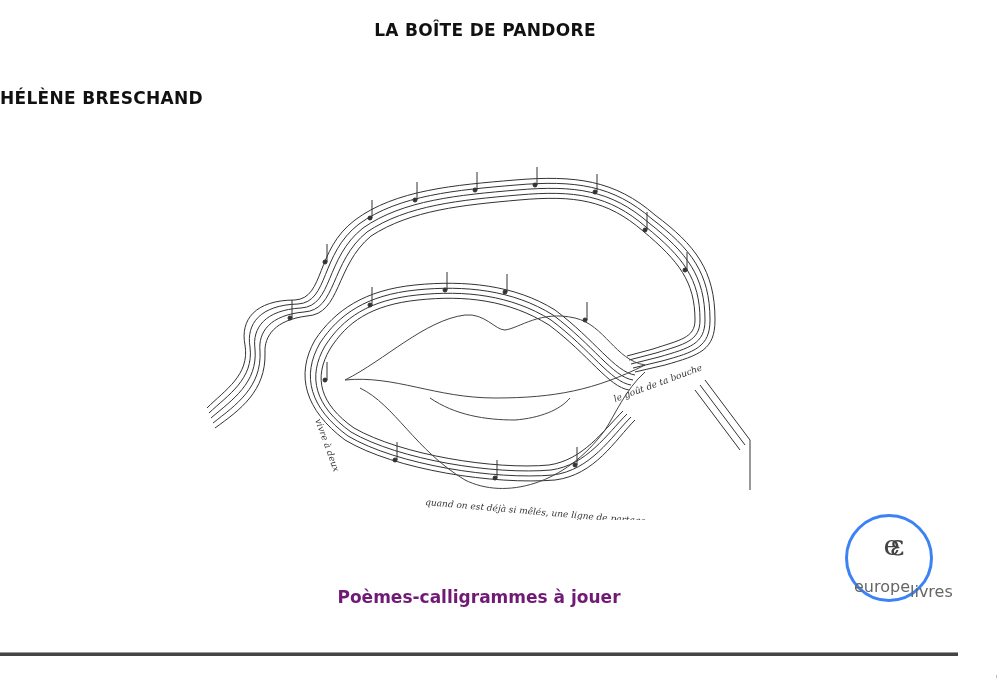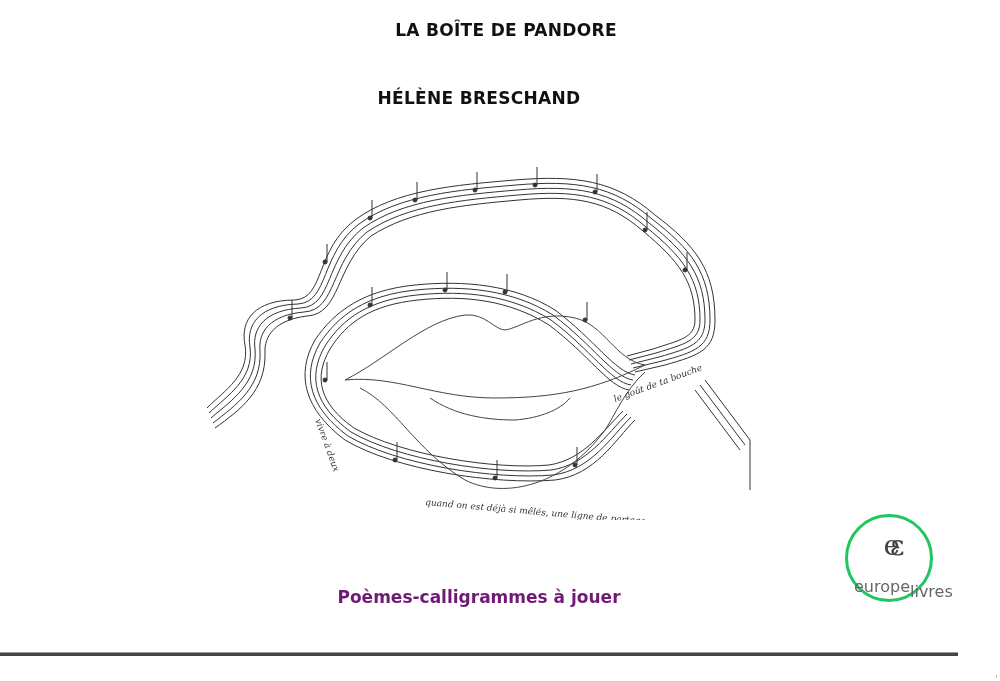--- a/index.html
+++ b/index.html
@@ -1,29 +1,29 @@
 <!DOCTYPE html>
 <html><head>
 <meta charset="utf-8">
 <style>
   html, body { margin: 0; padding: 0; background: #ffffff; }
   body { width: 1000px; height: 681px; position: relative; overflow: hidden;
          font-family: "DejaVu Sans", sans-serif; color: #111; }
   .title { position: absolute; left: 0; width: 970px; top: 20px; text-align: center;
            font-family: "DejaVu Sans", sans-serif; font-weight: bold; font-size: 17px;
-           letter-spacing: 0.3px; color: #111; margin-left: 21px; }
-  .author { position: absolute; left: 0; width: 958px; top: 88px; text-align: center;
+           letter-spacing: 0.3px; color: #111; }
+  .author { position: absolute; left: 0; width: 958px; top: 88px; text-align: left;
             font-family: "DejaVu Sans", sans-serif; font-weight: bold; font-size: 17px;
             letter-spacing: 0.3px; color: #111; }
   .subtitle { position: absolute; left: 0; width: 958px; top: 587px; text-align: center;
               font-family: "DejaVu Sans", sans-serif; font-weight: bold; font-size: 17px;
               color: #701a75; }
   .illustration { position: absolute; left: 195px; top: 140px; width: 570px; height: 380px; }
   .logo { position: absolute; left: 845px; top: 514px; width: 88px; height: 88px;
-          border: 3px solid #22c55e; border-radius: 50%; box-sizing: border-box; }
+          border: 3px solid #3b82f6; border-radius: 50%; box-sizing: border-box; }
   .logo-mark { position: absolute; left: 0; right: 0; top: 14px; text-align: center;
                font-family: "DejaVu Serif", serif; font-size: 28px; color: #444;
                letter-spacing: -10px; line-height: 30px; }
   .logo-text { position: absolute; left: 6px; top: 60px; font-family: "DejaVu Sans", sans-serif;
                font-size: 16px; color: #666; white-space: nowrap; }
   .logo-text .w2 { position: relative; top: 5px; }
   .rule { position: absolute; left: 0; top: 652px; width: 958px; height: 3px; background: #444;
           border-top: 1px solid #999; }
   .dot { position: absolute; left: 996px; top: 675px; width: 1px; height: 3px; background: #bbb; }
 </style>

